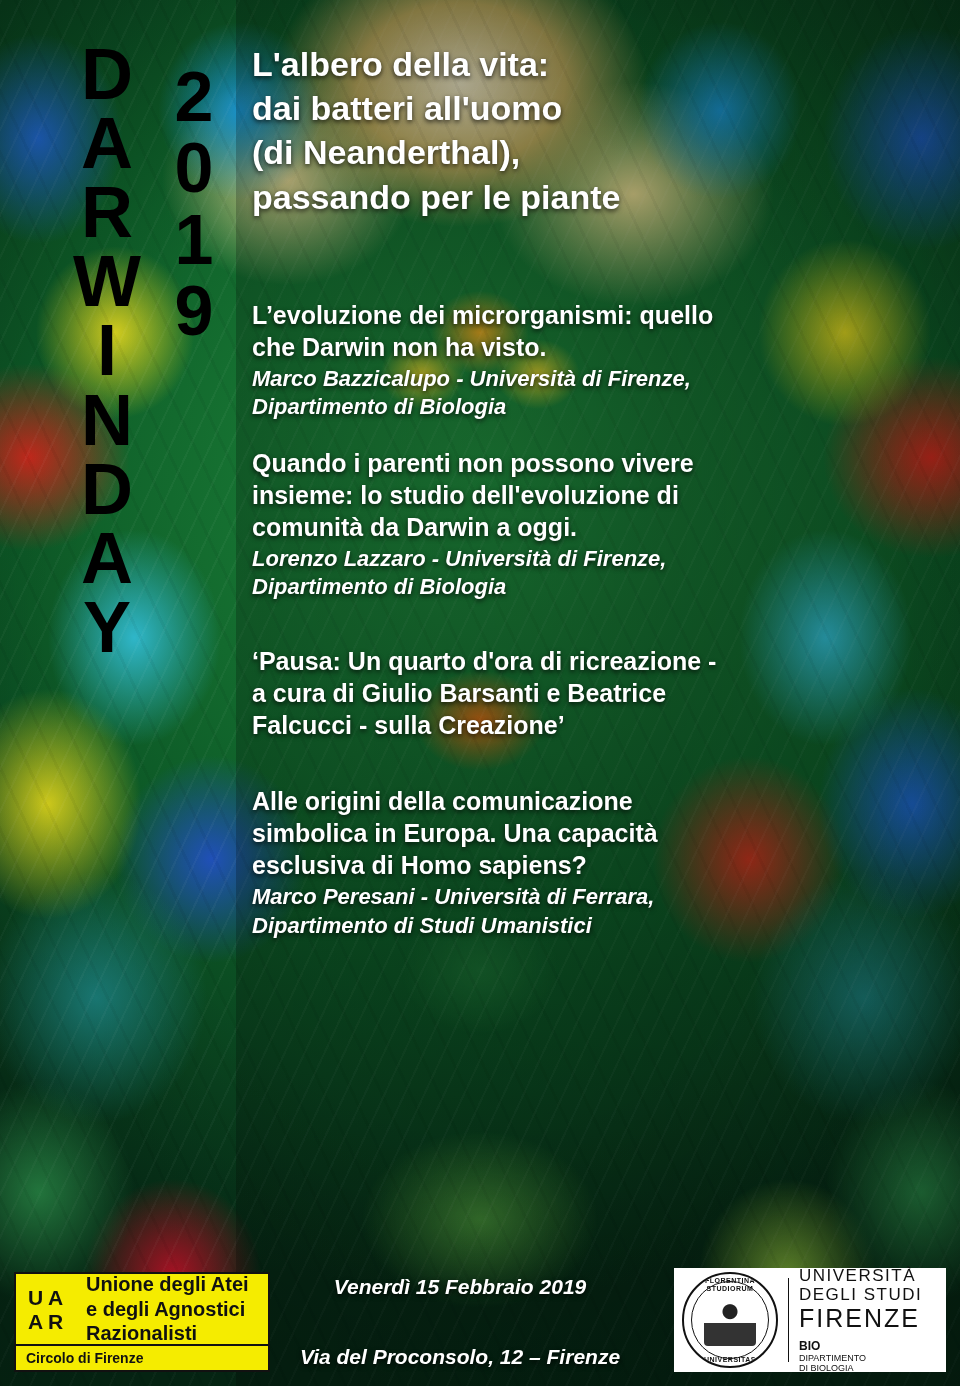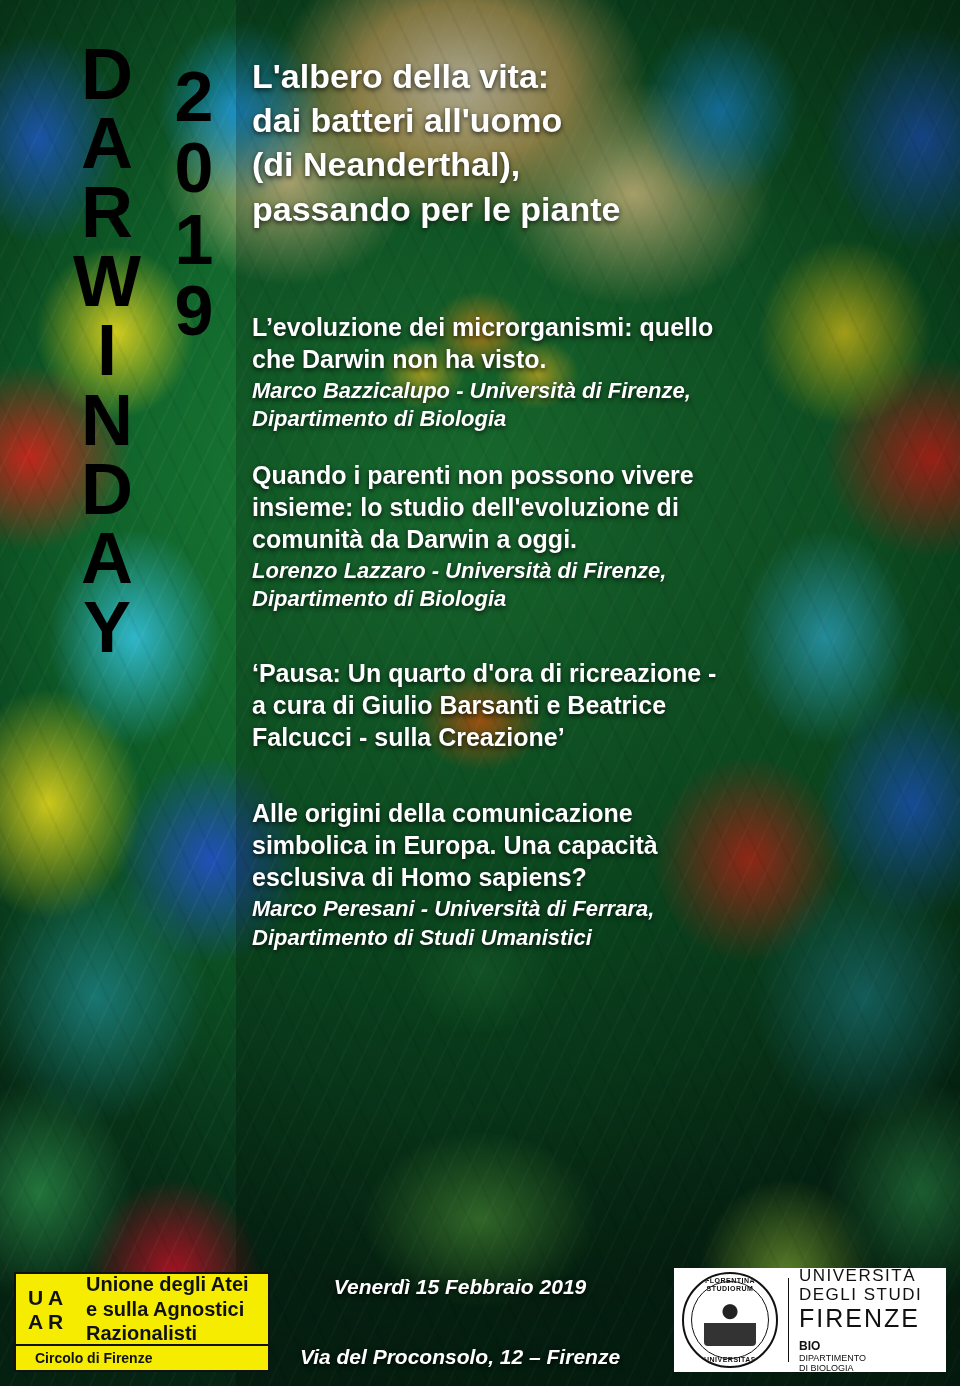--- a/index.html
+++ b/index.html
@@ -107,21 +107,21 @@
     font-size: 70px;
     line-height: 1.02;
     text-align: center;
   }
   .vertical-year span { display: block; }
 
   
   .content {
     position: absolute;
     left: 252px;
-    top: 54px;
+    top: 42px;
     width: 660px;
     color: #ffffff;
   }
   .main-title {
     font-size: 34px;
     font-weight: bold;
     line-height: 1.30;
     text-shadow: 0 2px 5px rgba(0,0,0,.75);
     margin-bottom: 8px;
   }
@@ -209,21 +209,21 @@
     padding-left: 8px;
   }
   .uaar-text .line { display: block; }
   .uaar-sub {
     background: #f5ec00;
     border: 2px solid #111;
     border-top: none;
     height: 26px;
     display: flex;
     align-items: center;
-    padding-left: 19px;
+    padding-left: 10px;
     box-sizing: border-box;
     color: #111;
     font-size: 14px;
     font-weight: bold;
   }
 
   
   .unifi {
     position: absolute;
     right: 14px;
@@ -383,21 +383,21 @@
     <div class="uaar">
       <div class="uaar-main">
         <div class="uaar-mark">
           <span class="m1">U</span>
           <span class="m2">A</span>
           <span class="m3">A</span>
           <span class="m4">R</span>
         </div>
         <div class="uaar-text">
           <span class="line">Unione degli Atei</span>
-          <span class="line">e sulla Agnostici</span>
+          <span class="line">e degli Agnostici</span>
           <span class="line">Razionalisti</span>
         </div>
       </div>
       <div class="uaar-sub">Circolo di Firenze</div>
     </div>
 
     <div class="footer-center">
       <span class="line">Venerdì 15 Febbraio 2019</span>
       <span class="line">Via del Proconsolo, 12 – Firenze</span>
     </div>

